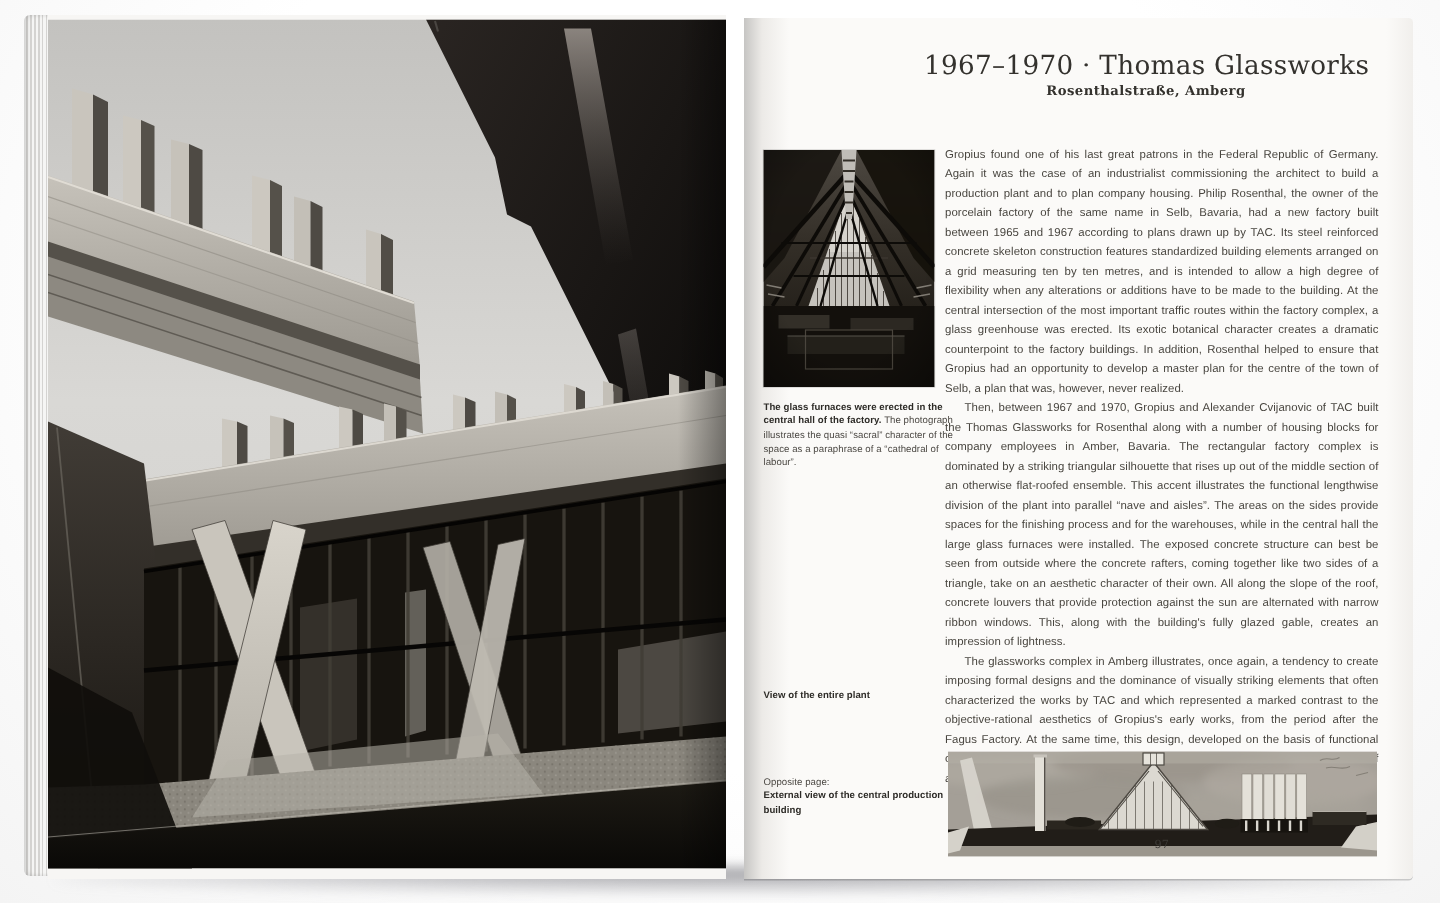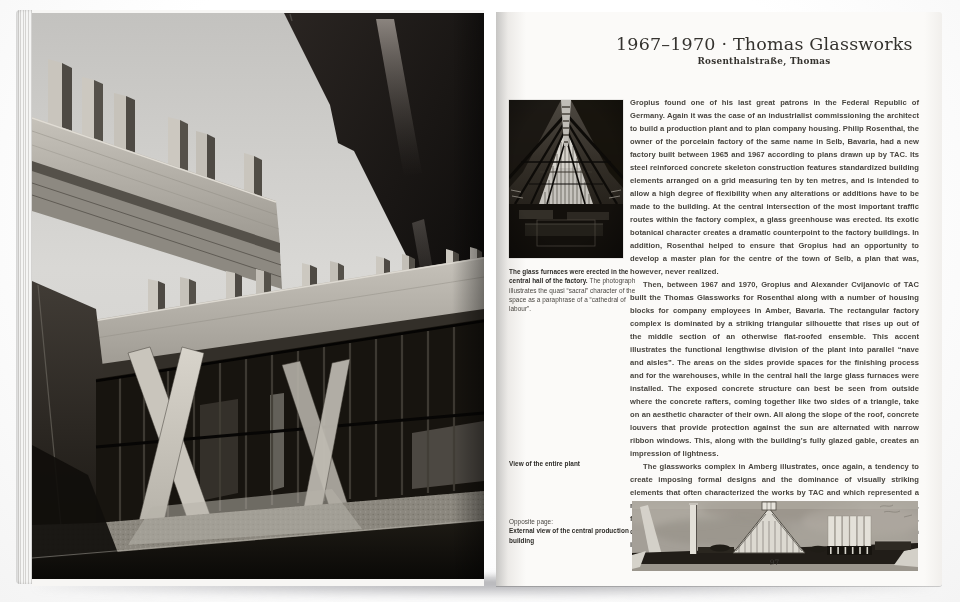--- a/index.html
+++ b/index.html
@@ -47,21 +47,21 @@
   .interior-photo{position:absolute;left:13px;top:88px;width:114px;height:158px;display:block;
     box-shadow:0 0 0 .5px rgba(0,0,0,.15);}
   .cap{position:absolute;left:13px;width:128px;font-size:6.4px;line-height:9.3px;color:#4a4742;letter-spacing:.05px;}
   .cap b{color:#2d2b27;font-weight:bold;}
   .cap-1{top:255px;}
   .cap-2{top:447px;}
   .cap-3{top:505px;}
   .body-text{
     position:absolute;left:134px;top:84px;width:289px;
     font-size:7.6px;line-height:13px;color:#48453f;
-    text-align:justify;letter-spacing:.05px;font-weight:bold;
+    text-align:justify;letter-spacing:.05px;
   }
   .body-text p{margin:0;}
   .body-text p.ind{text-indent:13px;}
   .drawing{position:absolute;left:136px;top:489px;width:286px;height:70px;display:block;}
   .page-number{position:absolute;left:134px;top:546px;width:289px;text-align:center;
     font-family:"DejaVu Serif",serif;font-size:7.5px;color:#3c3a36;}
 </style>
 </head>
 <body>
 
@@ -226,21 +226,21 @@
         <line x1="0" y1="545" x2="452" y2="507" stroke="#c9c5bc" stroke-width=".8" opacity=".5"></line>
 
         <rect x="420" y="0" width="32" height="566" fill="url(#gutterG)"></rect>
       </svg>
     </div>
 
     <div class="right-page">
 
       <div class="title-block">
         <div class="title">1967–1970 · Thomas Glassworks</div>
-        <div class="subtitle">Rosenthalstraße, Thomas</div>
+        <div class="subtitle">Rosenthalstraße, Amberg</div>
       </div>
 
       <svg class="interior-photo" viewBox="0 0 114 158" preserveAspectRatio="none">
         <defs>
           <linearGradient id="inBg" x1="0" y1="0" x2="0" y2="1">
             <stop offset="0" stop-color="#4d4841"></stop>
               <stop offset=".4" stop-color="#332e27"></stop>
               <stop offset="1" stop-color="#16130e"></stop>
           </linearGradient>
           <radialGradient id="vig" cx=".5" cy=".45" r=".75">

